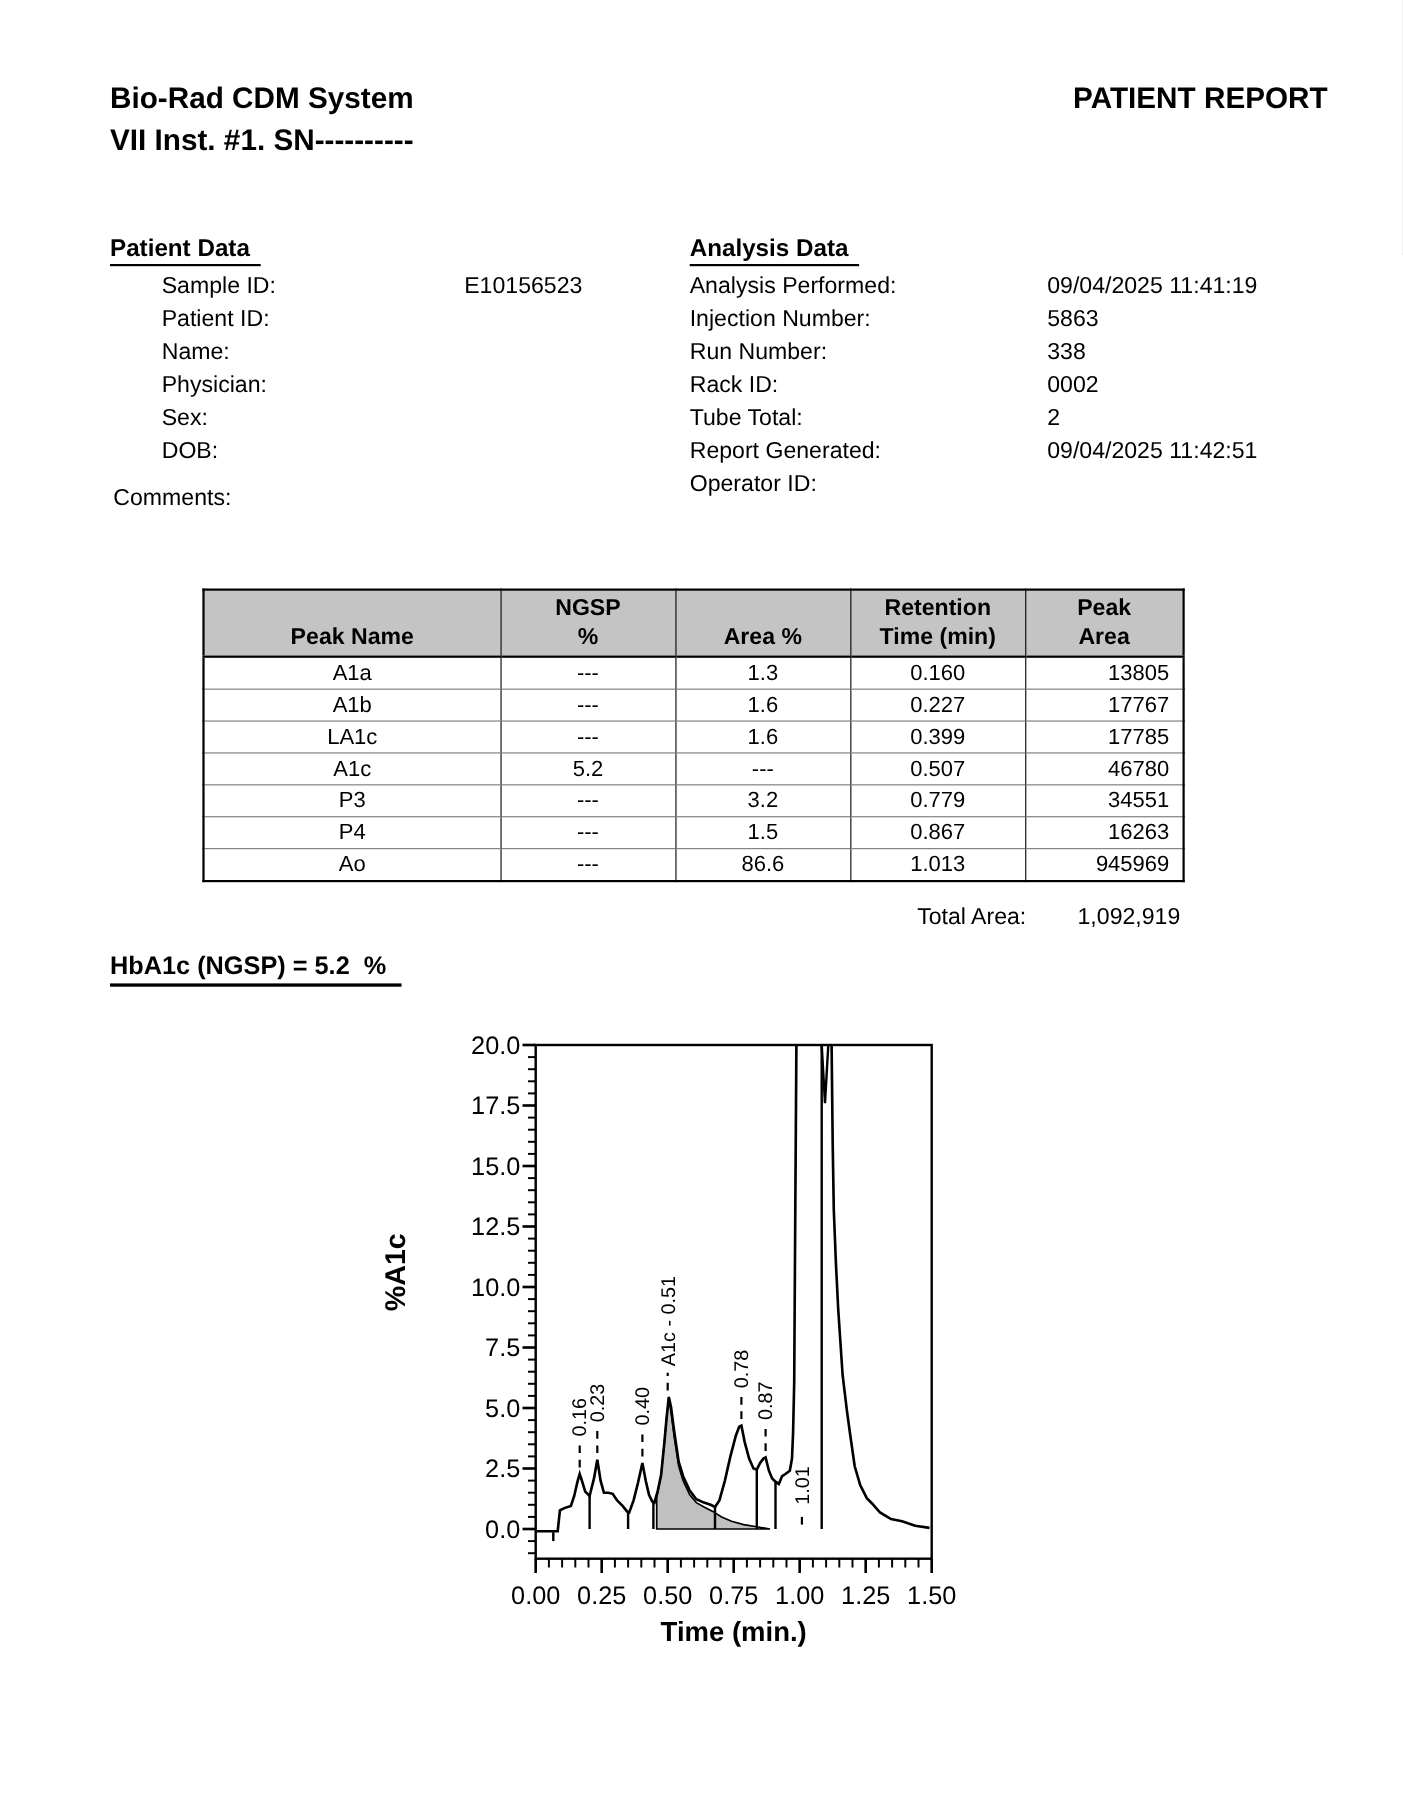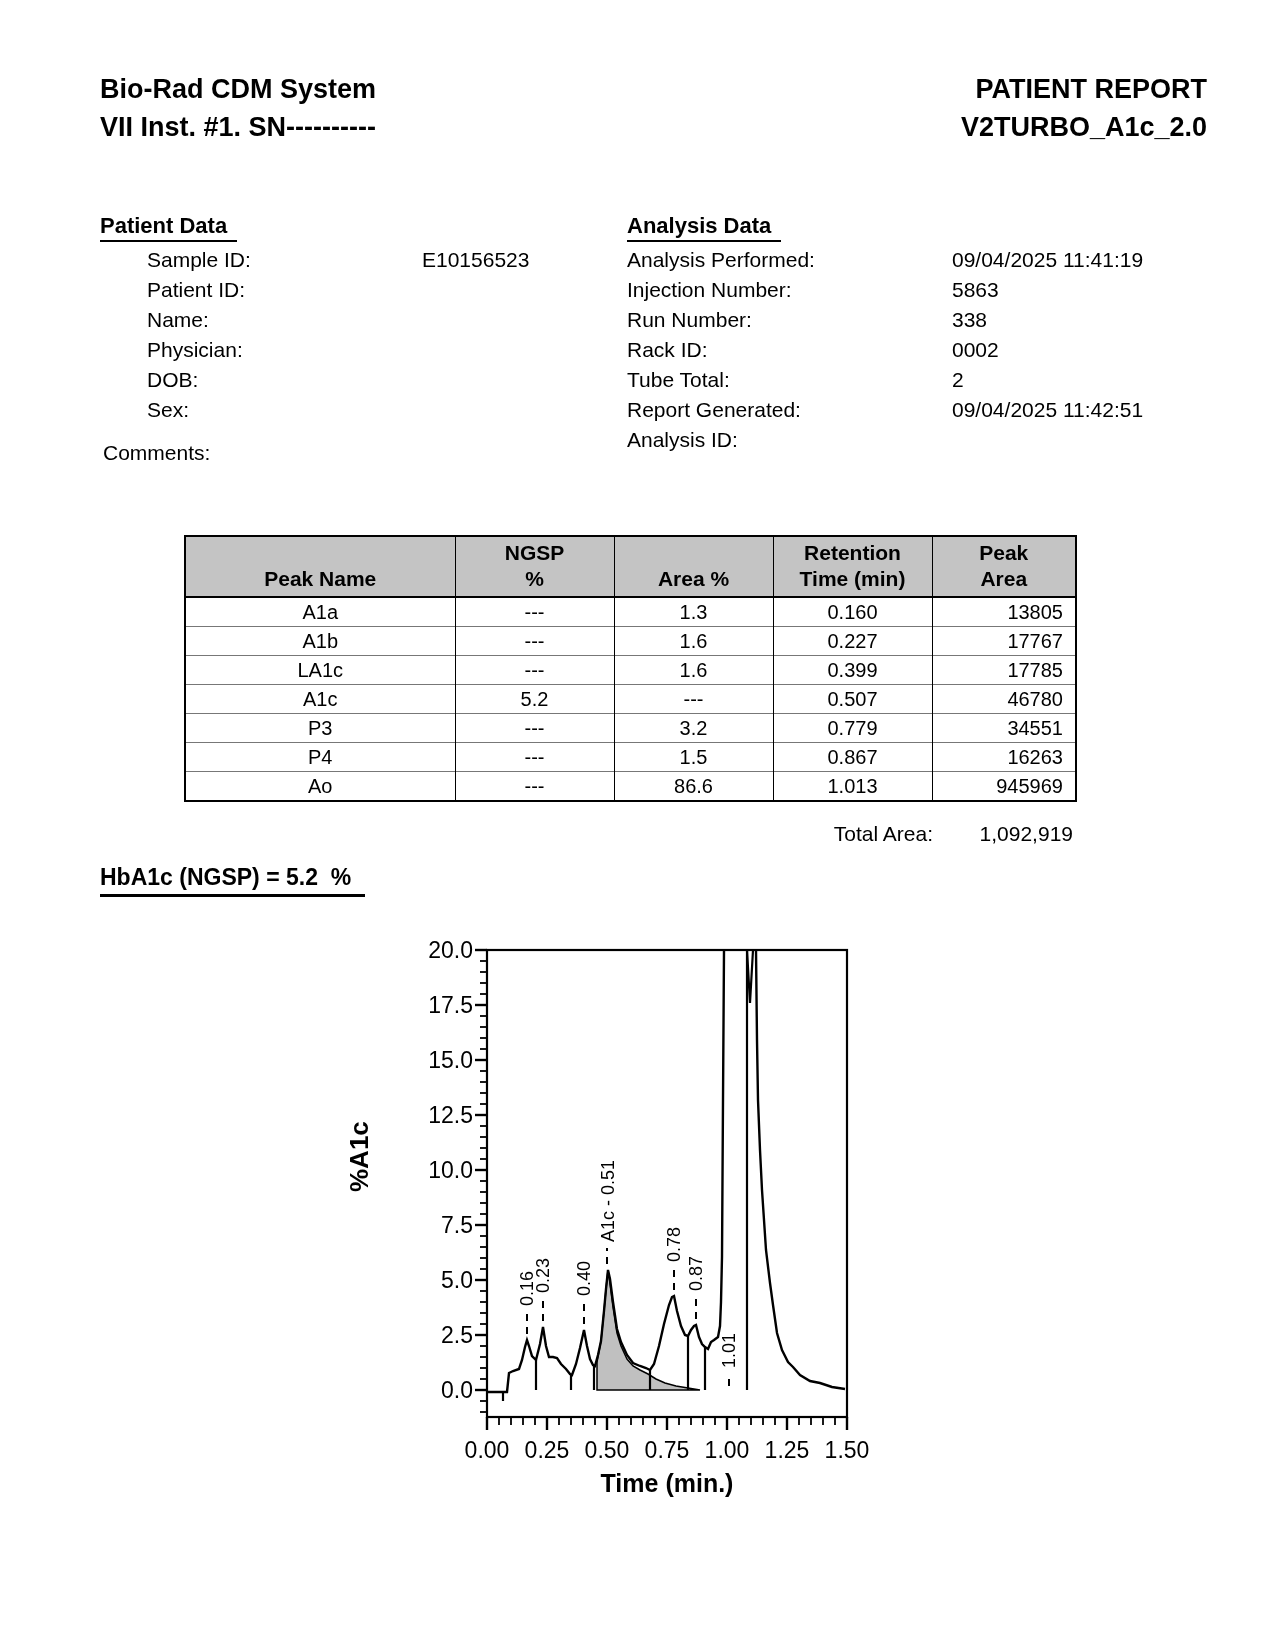--- a/index.html
+++ b/index.html
@@ -39,21 +39,20 @@
 <body>
 
 <div class="page">
 
   <div class="abs brand">
     <div>Bio-Rad CDM System</div>
     <div>VII Inst. #1. SN----------</div>
   </div>
   <div class="abs reportid">
     <div>PATIENT REPORT</div>
-    <div>V2TURBO_A1c_2.0</div>
   </div>
 
   <div class="abs" style="left:100px;top:213px;">
     <span class="section-title">Patient Data</span>
   </div>
   <div class="abs kv patient" style="left:103px;top:245px;">
     <div class="row">
       <span class="lab">Sample ID:</span>
       <span>E10156523</span>
     </div>
@@ -63,25 +62,25 @@
     </div>
     <div class="row">
       <span class="lab">Name:</span>
       <span></span>
     </div>
     <div class="row">
       <span class="lab">Physician:</span>
       <span></span>
     </div>
     <div class="row">
+      <span class="lab">Sex:</span>
+      <span></span>
+    </div>
+    <div class="row">
       <span class="lab">DOB:</span>
-      <span></span>
-    </div>
-    <div class="row">
-      <span class="lab">Sex:</span>
       <span></span>
     </div>
   </div>
   <div class="abs kv" style="left:103px;top:438px;">
     <span>Comments:</span>
     <span></span>
   </div>
 
   <div class="abs" style="left:627px;top:213px;">
     <span class="section-title">Analysis Data</span>
@@ -105,21 +104,21 @@
     </div>
     <div class="row">
       <span class="lab">Tube Total:</span>
       <span>2</span>
     </div>
     <div class="row">
       <span class="lab">Report Generated:</span>
       <span>09/04/2025 11:42:51</span>
     </div>
     <div class="row">
-      <span class="lab">Analysis ID:</span>
+      <span class="lab">Operator ID:</span>
       <span></span>
     </div>
   </div>
 
   <table class="peaks">
     <colgroup>
       <col style="width:270px">
         <col style="width:159px">
         <col style="width:159px">
         <col style="width:159px">

